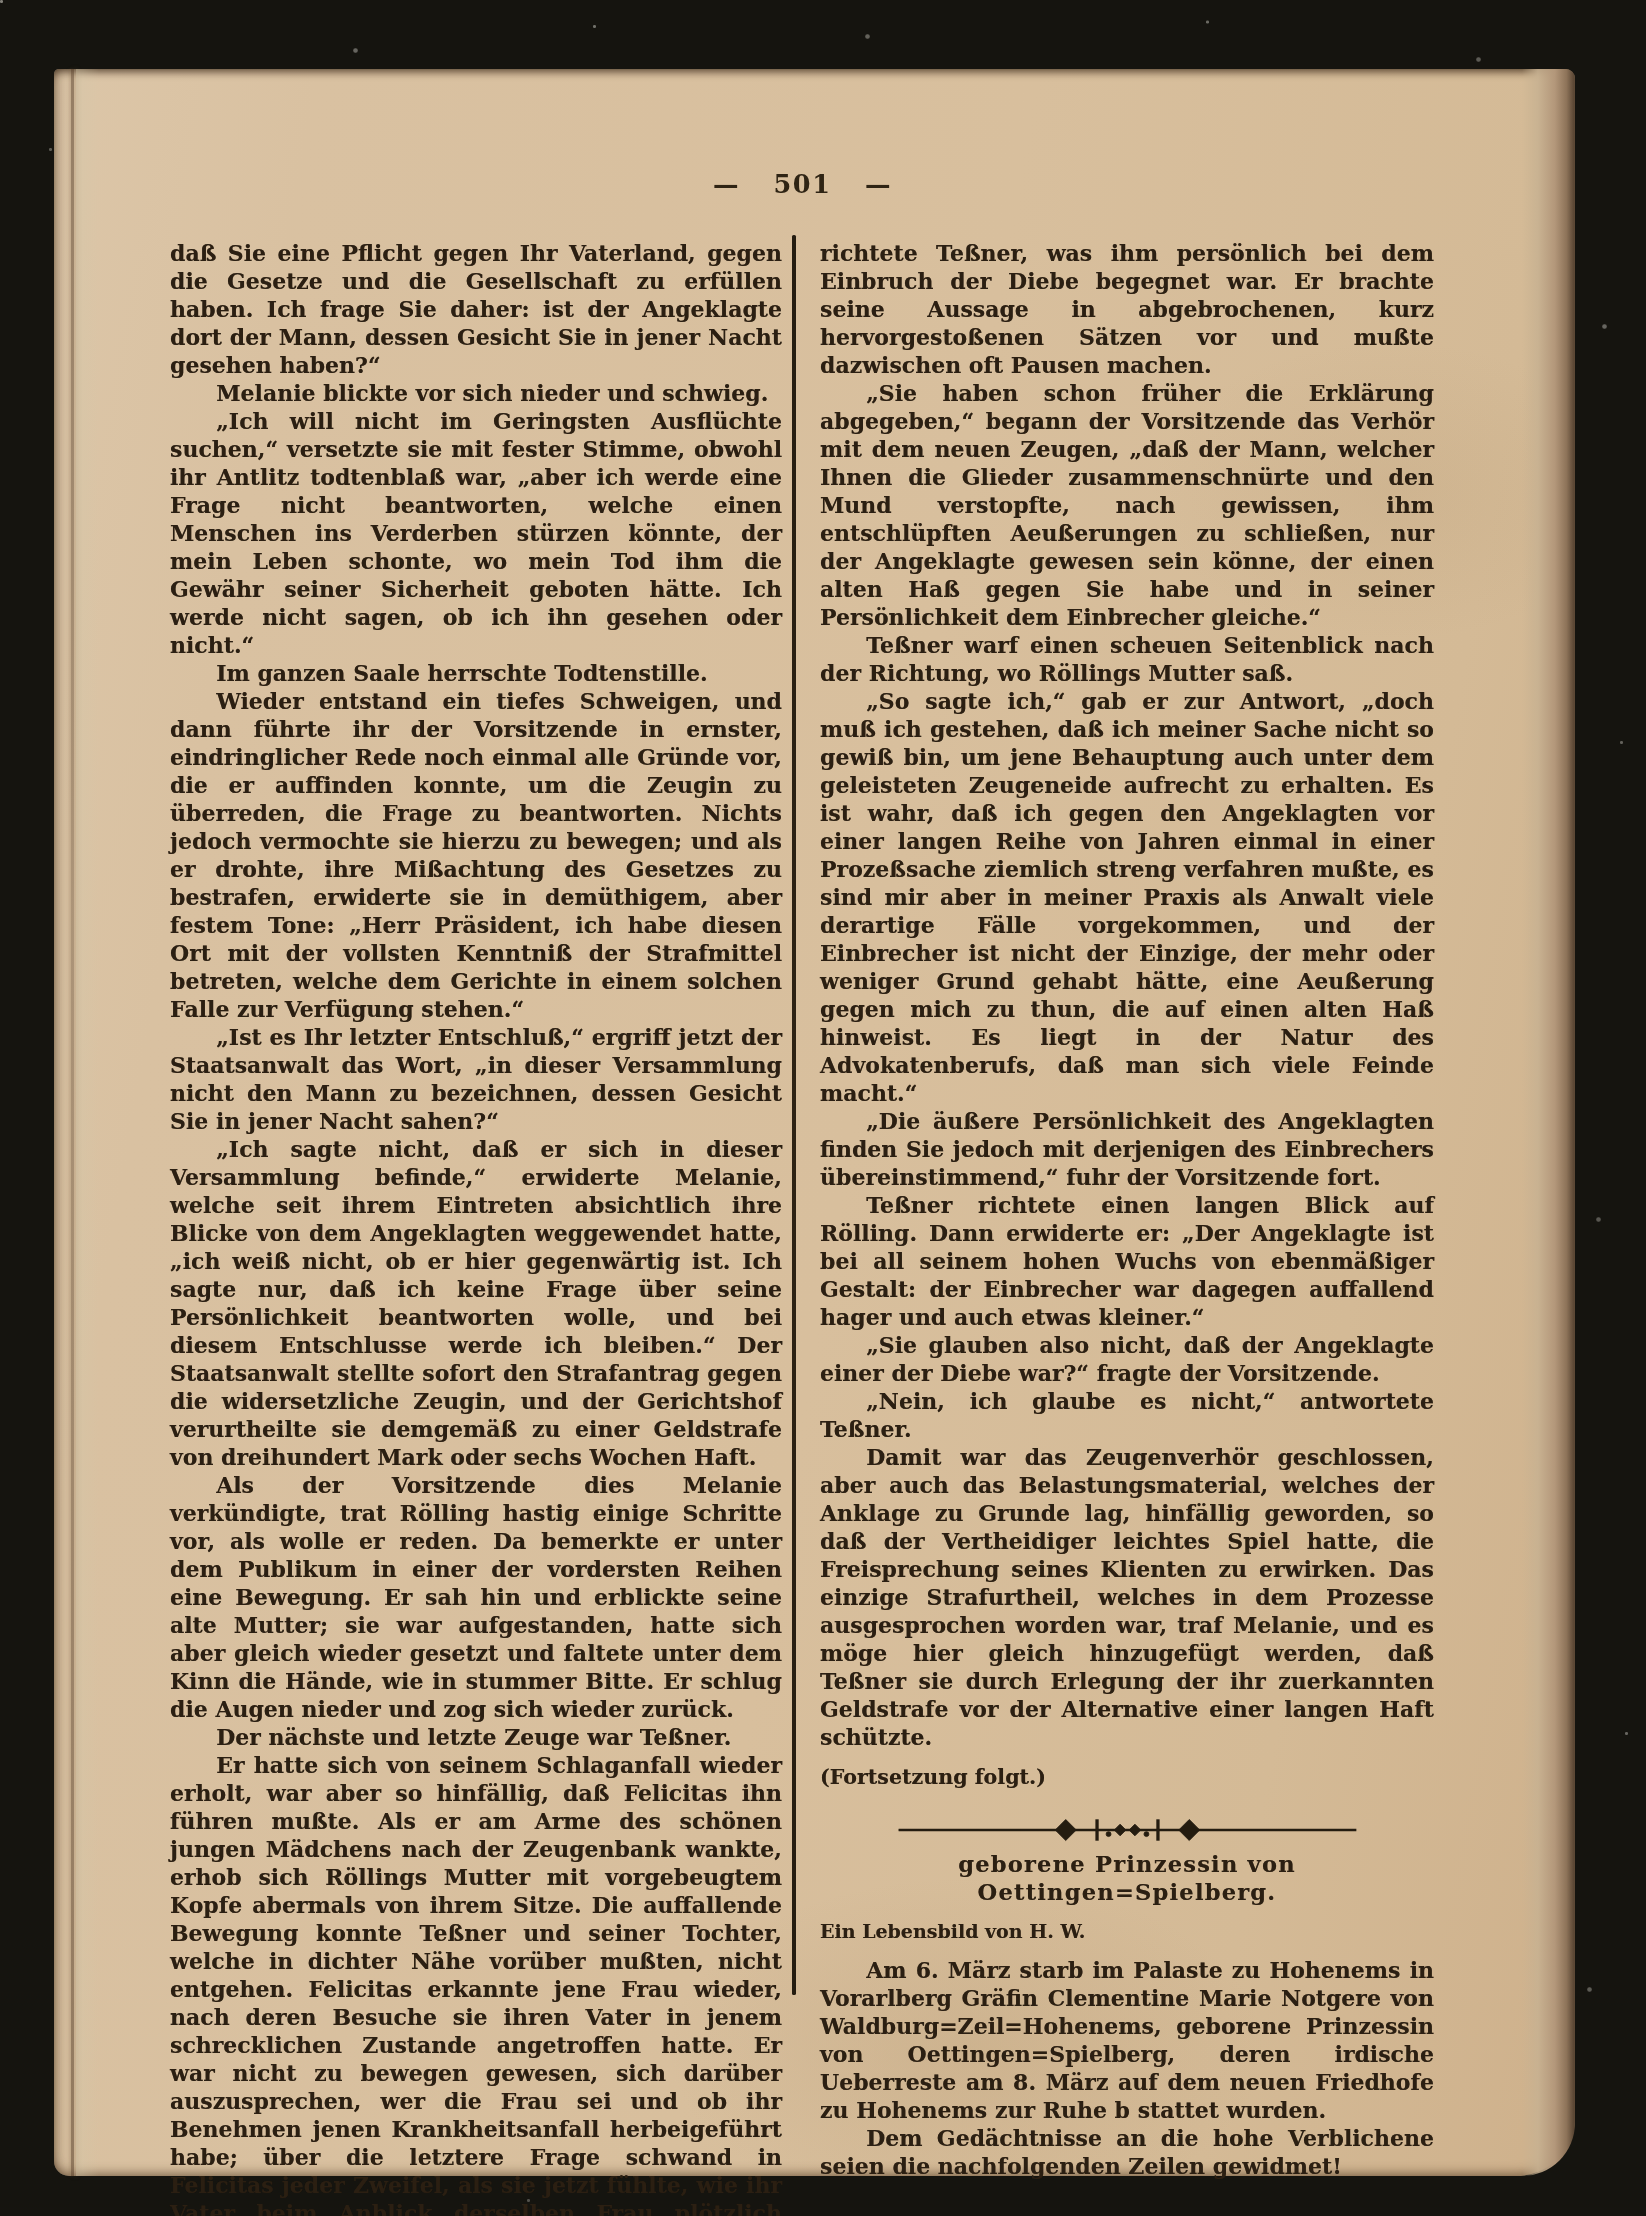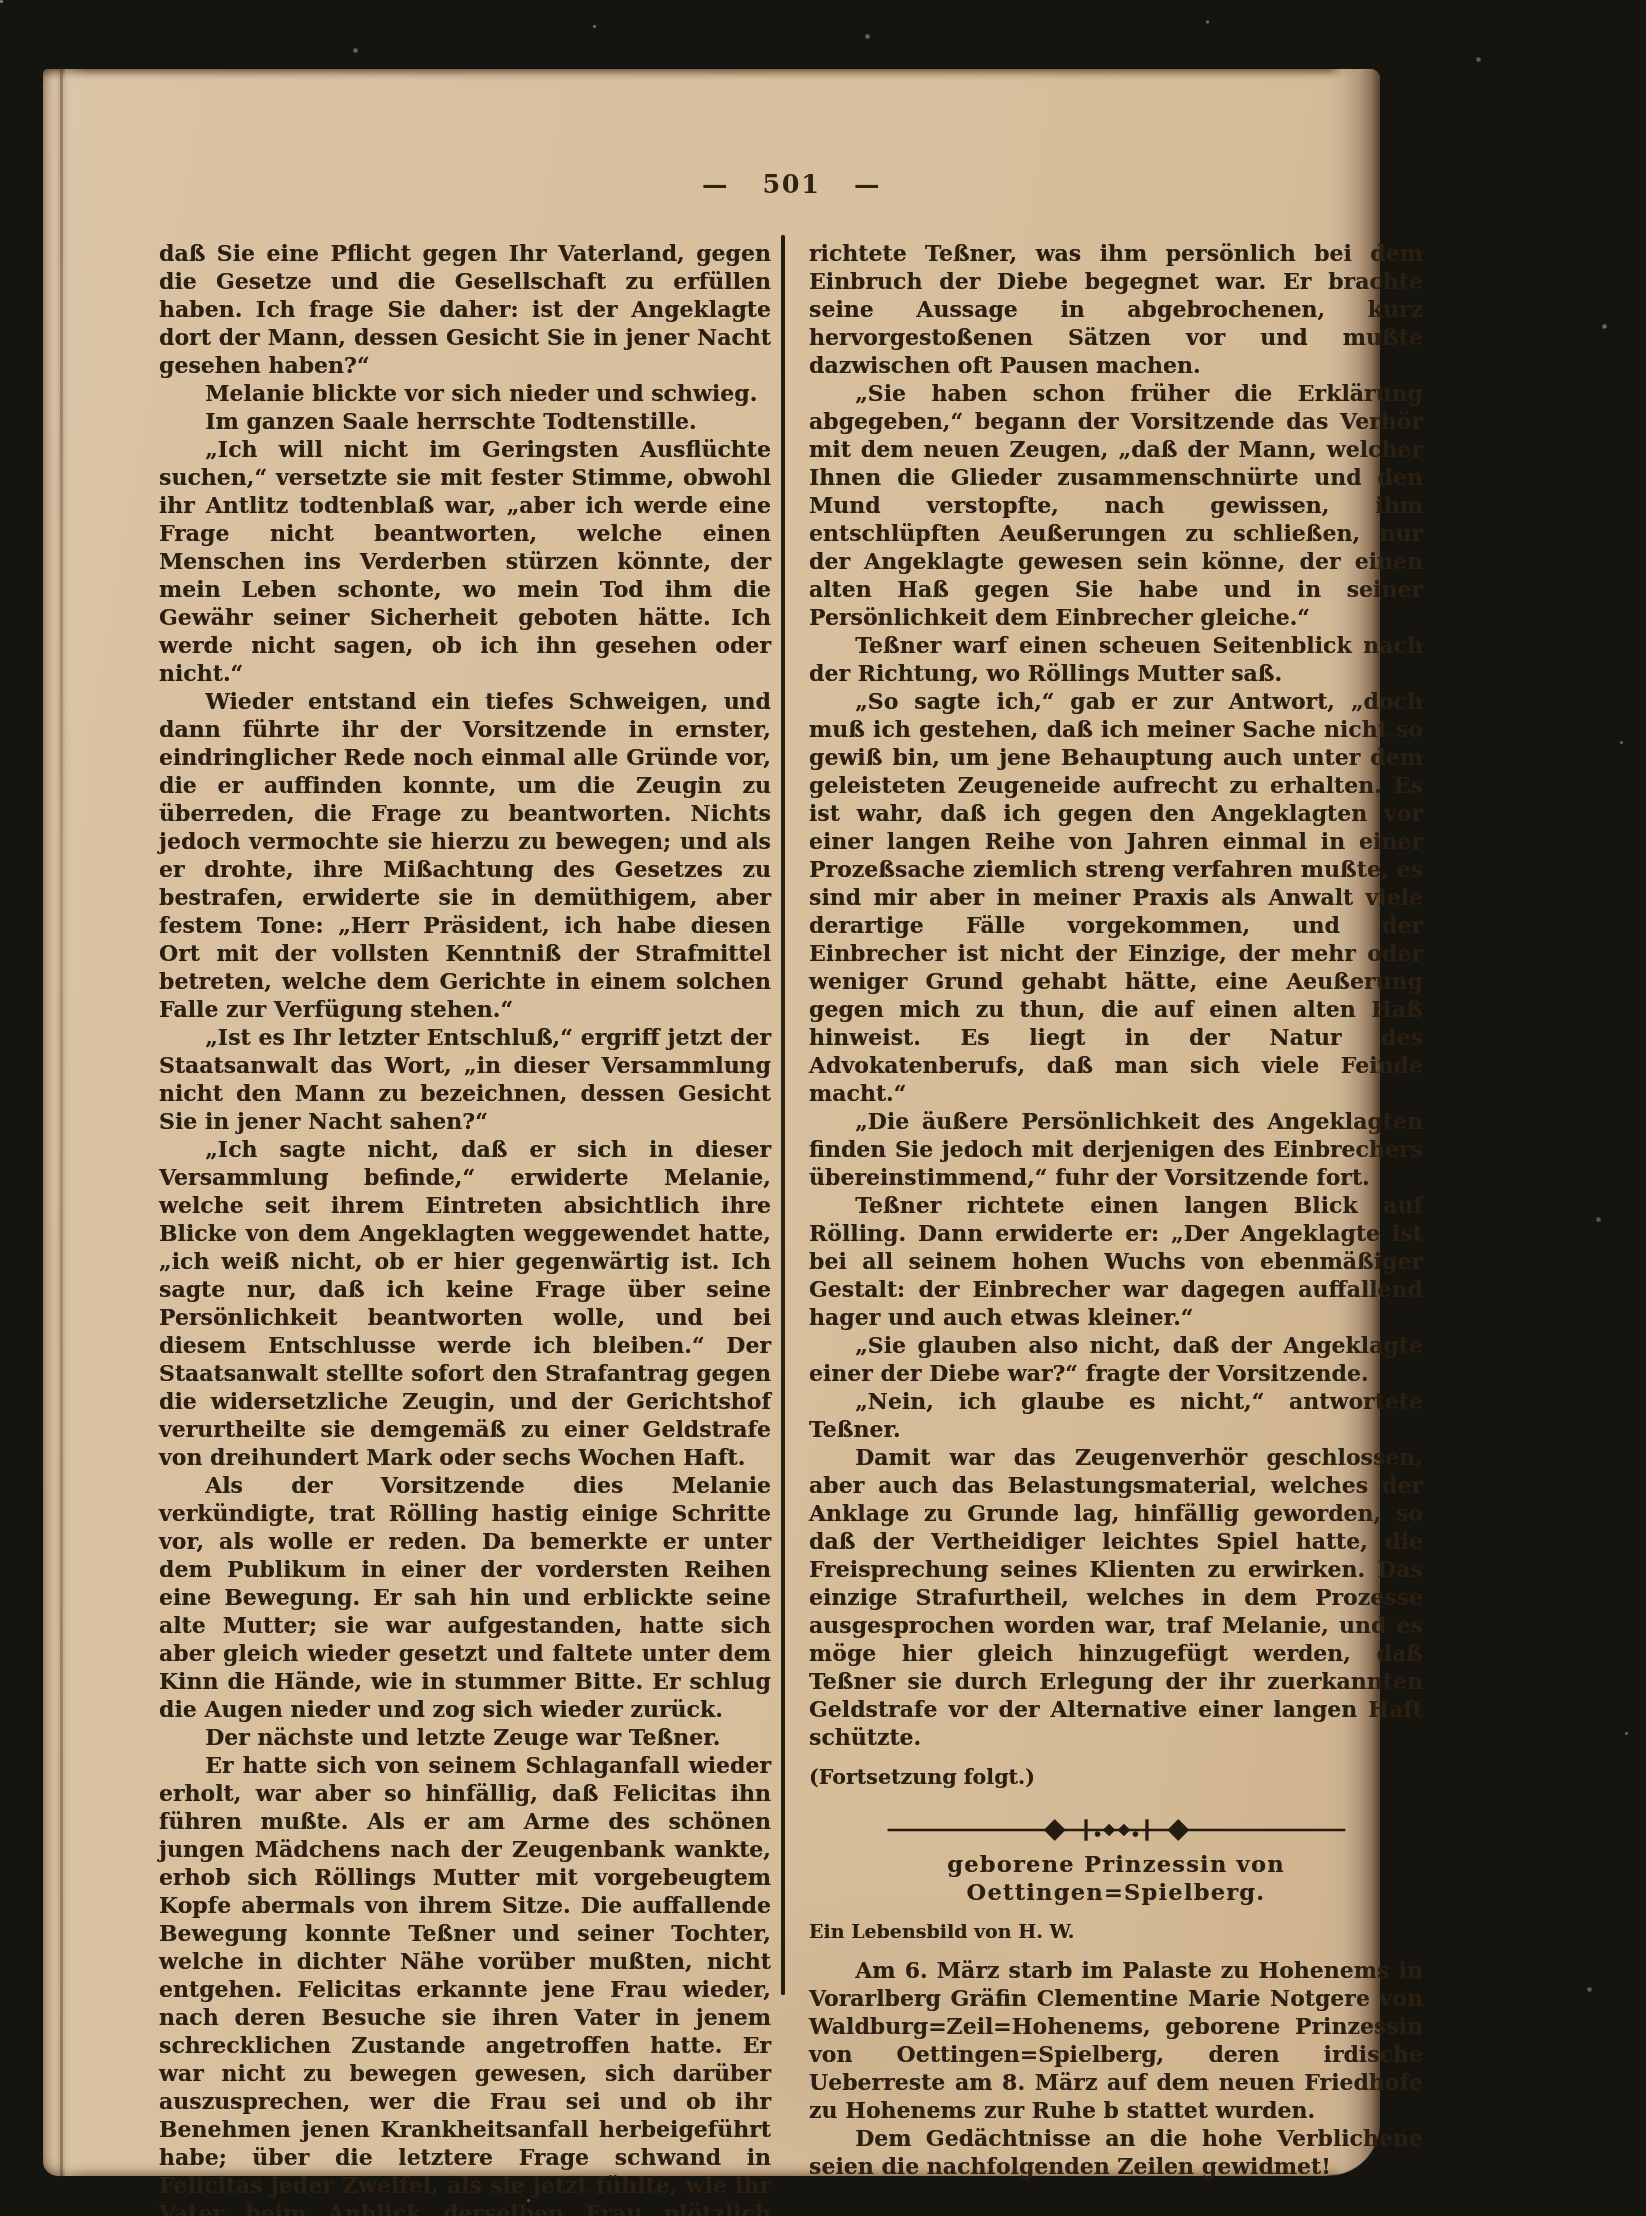--- a/index.html
+++ b/index.html
@@ -19,21 +19,21 @@
       1477px 58px 0 0.8px rgba(225,223,214,.35),
       1603px 325px 0 0.8px rgba(225,223,214,.40),
       1620px 741px 0 0 rgba(225,223,214,.38),
       1597px 1218px 0 0.8px rgba(225,223,214,.33),
       1625px 1732px 0 0 rgba(225,223,214,.40),
       1588px 1988px 0 0.8px rgba(225,223,214,.35),
       527px 2199px 0 0 rgba(225,223,214,.30),
       49px 148px 0 0 rgba(225,223,214,.35);
   }
   .page{
-    position:absolute;left:43px;top:69px;width:1337px;height:2107px;
+    position:absolute;left:54px;top:69px;width:1521px;height:2107px;
     background:
       radial-gradient(ellipse 428px 247px at 60% 94%, rgba(165,135,95,.18), rgba(165,135,95,0) 70%),
       radial-gradient(ellipse 346px 214px at 88% 20%, rgba(170,140,100,.14), rgba(170,140,100,0) 70%),
       linear-gradient(100deg,#dcc6a8 0%, #d9c1a1 14%, #d8bf9d 52%, #d4ba96 80%, #cfb28d 97%);
     border-radius:5px 10px 59px 15px;
     box-shadow:
       inset 0 6.6px 8.2px -4.1px rgba(45,28,14,.75),
       inset 0 -7.4px 11.5px -5.8px rgba(70,48,26,.65),
       inset 10px 0 15px -8.2px rgba(70,48,26,.45);
   }
@@ -98,22 +98,22 @@
   <div class="gutter-highlight"></div>
   <div class="fore-edge"></div>
 
   <div class="page-number">— 501 —</div>
 
   <div class="col-rule"></div>
 
   <div class="column left">
       <p class="para">daß Sie eine Pflicht gegen Ihr Vaterland, gegen die Gesetze und die Gesellschaft zu erfüllen haben. Ich frage Sie daher: ist der Angeklagte dort der Mann, dessen Gesicht Sie in jener Nacht gesehen haben?“</p>
       <p class="para indent">Melanie blickte vor sich nieder und schwieg.</p>
+      <p class="para indent">„Ich will nicht im Geringsten Ausflüchte suchen,“ versetzte sie mit fester Stimme, obwohl ihr Antlitz todtenblaß war, „aber ich werde eine Frage nicht beantworten, welche einen Menschen ins Verderben stürzen könnte, der mein Leben schonte, wo mein Tod ihm die Gewähr seiner Sicherheit geboten hätte. Ich werde nicht sagen, ob ich ihn gesehen oder nicht.“</p>
       <p class="para indent">Im ganzen Saale herrschte Todtenstille.</p>
-      <p class="para indent">„Ich will nicht im Geringsten Ausflüchte suchen,“ versetzte sie mit fester Stimme, obwohl ihr Antlitz todtenblaß war, „aber ich werde eine Frage nicht beantworten, welche einen Menschen ins Verderben stürzen könnte, der mein Leben schonte, wo mein Tod ihm die Gewähr seiner Sicherheit geboten hätte. Ich werde nicht sagen, ob ich ihn gesehen oder nicht.“</p>
       <p class="para indent">Wieder entstand ein tiefes Schweigen, und dann führte ihr der Vorsitzende in ernster, eindringlicher Rede noch einmal alle Gründe vor, die er auffinden konnte, um die Zeugin zu überreden, die Frage zu beantworten. Nichts jedoch vermochte sie hierzu zu bewegen; und als er drohte, ihre Mißachtung des Gesetzes zu bestrafen, erwiderte sie in demüthigem, aber festem Tone: „Herr Präsident, ich habe diesen Ort mit der vollsten Kenntniß der Strafmittel betreten, welche dem Gerichte in einem solchen Falle zur Verfügung stehen.“</p>
       <p class="para indent">„Ist es Ihr letzter Entschluß,“ ergriff jetzt der Staatsanwalt das Wort, „in dieser Versammlung nicht den Mann zu bezeichnen, dessen Gesicht Sie in jener Nacht sahen?“</p>
       <p class="para indent">„Ich sagte nicht, daß er sich in dieser Versammlung befinde,“ erwiderte Melanie, welche seit ihrem Eintreten absichtlich ihre Blicke von dem Angeklagten weggewendet hatte, „ich weiß nicht, ob er hier gegenwärtig ist. Ich sagte nur, daß ich keine Frage über seine Persönlichkeit beantworten wolle, und bei diesem Entschlusse werde ich bleiben.“ Der Staatsanwalt stellte sofort den Strafantrag gegen die widersetzliche Zeugin, und der Gerichtshof verurtheilte sie demgemäß zu einer Geldstrafe von dreihundert Mark oder sechs Wochen Haft.</p>
       <p class="para indent">Als der Vorsitzende dies Melanie verkündigte, trat Rölling hastig einige Schritte vor, als wolle er reden. Da bemerkte er unter dem Publikum in einer der vordersten Reihen eine Bewegung. Er sah hin und erblickte seine alte Mutter; sie war aufgestanden, hatte sich aber gleich wieder gesetzt und faltete unter dem Kinn die Hände, wie in stummer Bitte. Er schlug die Augen nieder und zog sich wieder zurück.</p>
       <p class="para indent">Der nächste und letzte Zeuge war Teßner.</p>
       <p class="para indent">Er hatte sich von seinem Schlaganfall wieder erholt, war aber so hinfällig, daß Felicitas ihn führen mußte. Als er am Arme des schönen jungen Mädchens nach der Zeugenbank wankte, erhob sich Röllings Mutter mit vorgebeugtem Kopfe abermals von ihrem Sitze. Die auffallende Bewegung konnte Teßner und seiner Tochter, welche in dichter Nähe vorüber mußten, nicht entgehen. Felicitas erkannte jene Frau wieder, nach deren Besuche sie ihren Vater in jenem schrecklichen Zustande angetroffen hatte. Er war nicht zu bewegen gewesen, sich darüber auszusprechen, wer die Frau sei und ob ihr Benehmen jenen Krankheitsanfall herbeigeführt habe; über die letztere Frage schwand in Felicitas jeder Zweifel, als sie jetzt fühlte, wie ihr Vater beim Anblick derselben Frau plötzlich heftig zusammenzuckte. Sie geleitete ihn vollends bis zur Zeugenbank, um sich dann auf seine ausdrückliche Bitte aus dem Saale zu entfernen.</p>
     </div>
 
   <div class="column right">
     <div>

